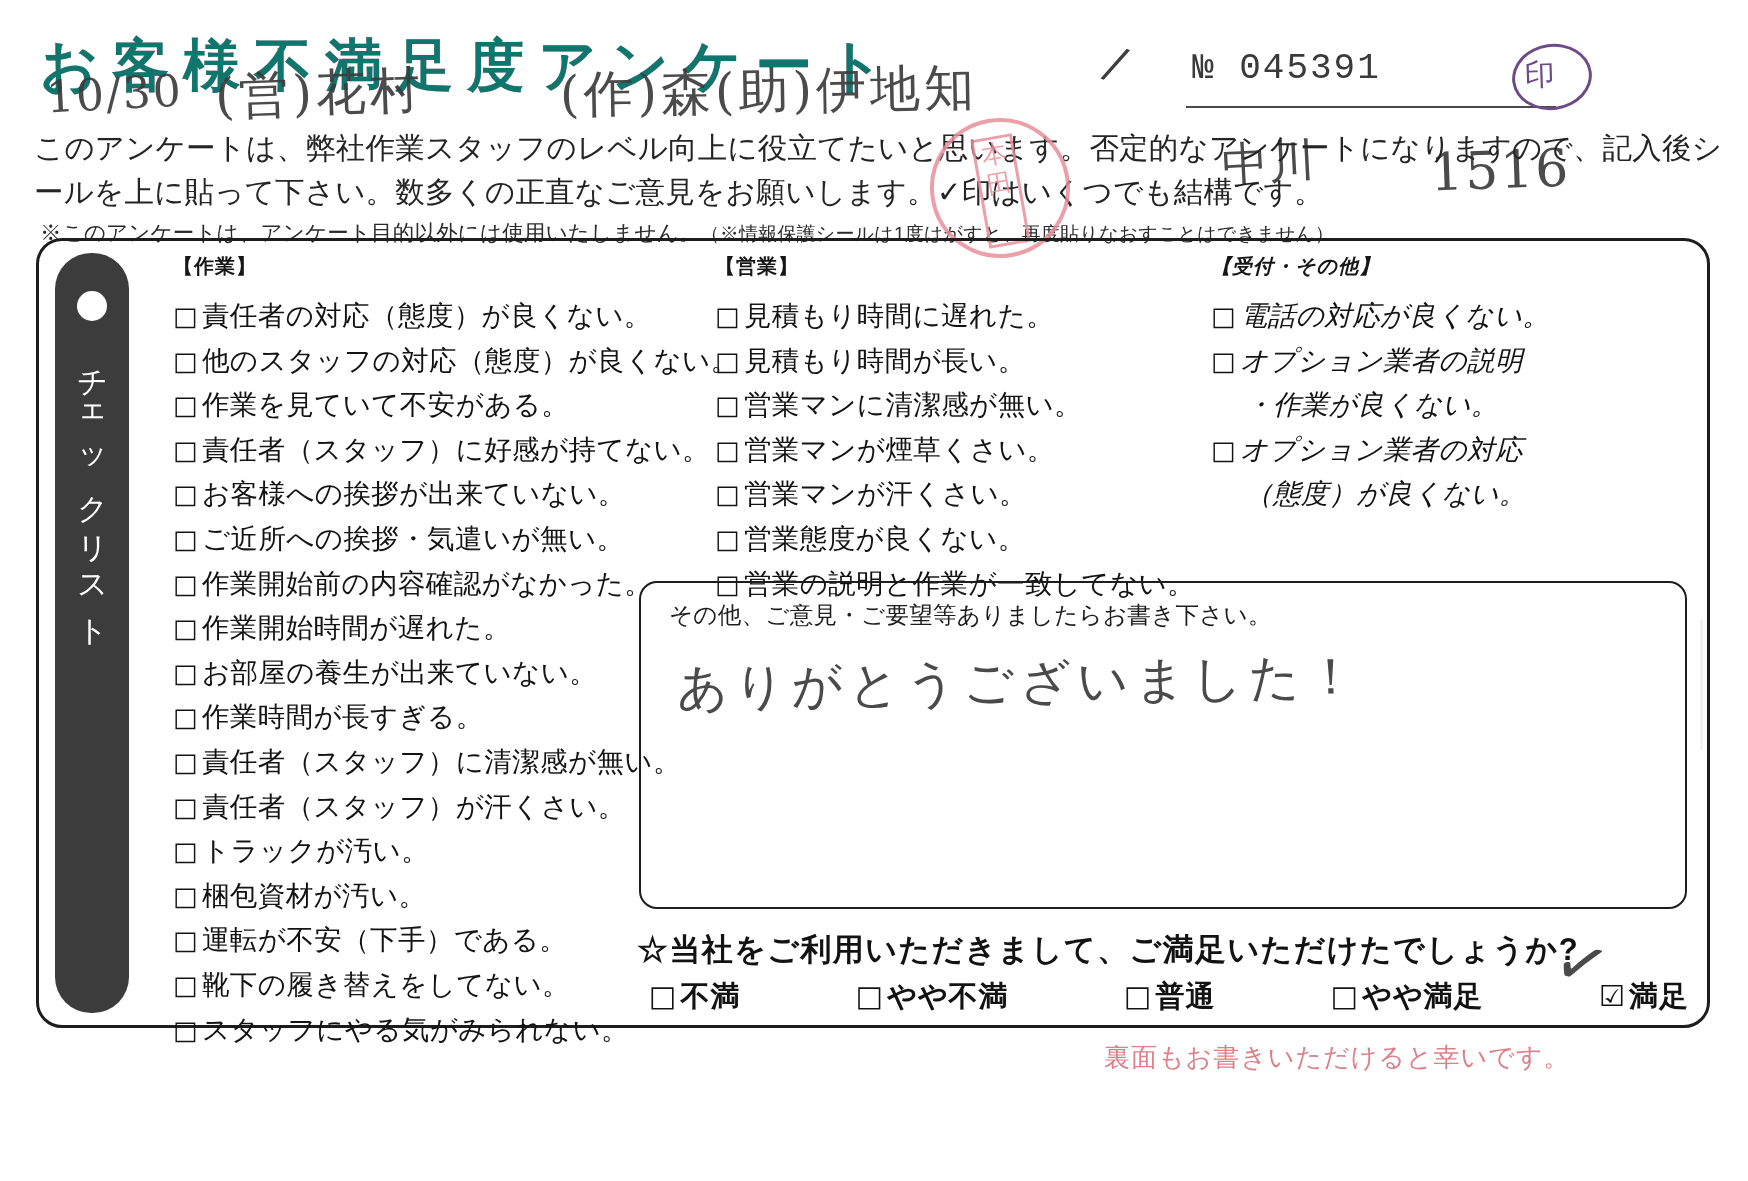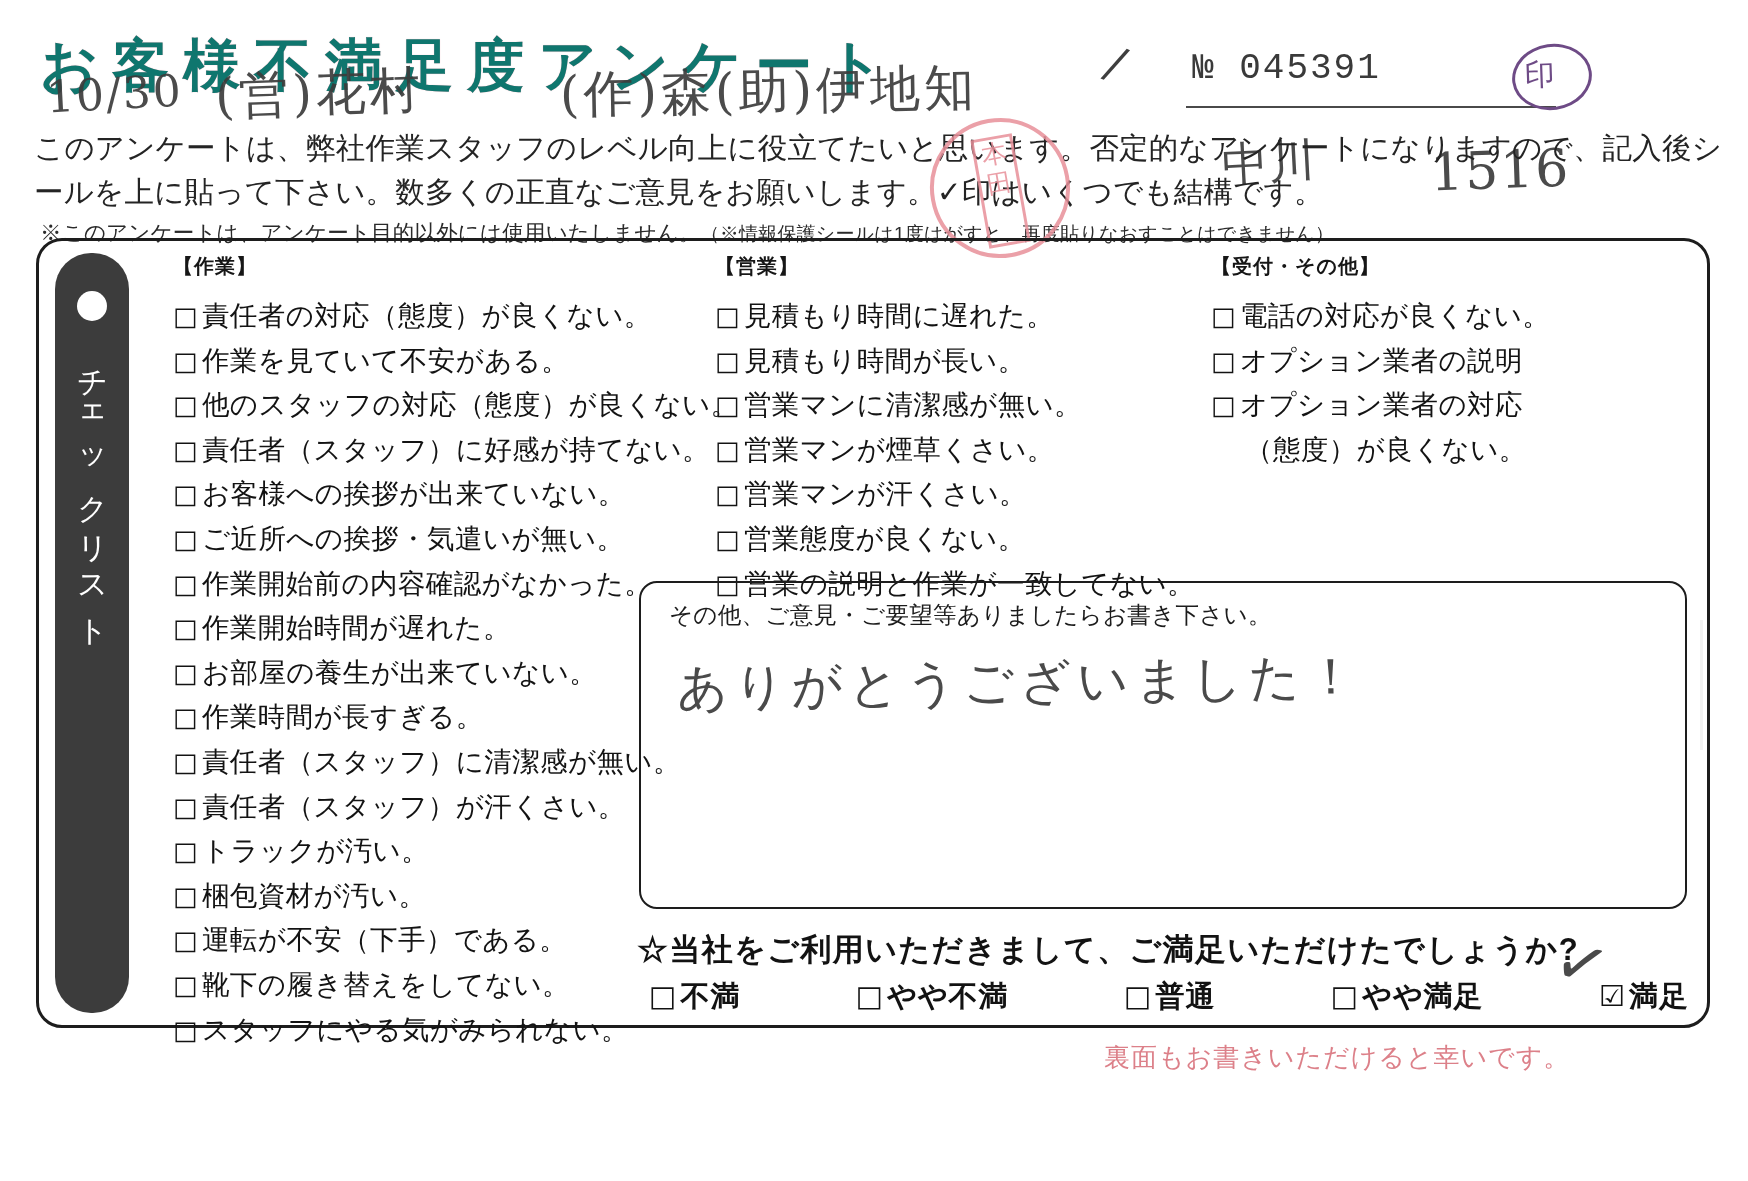--- a/index.html
+++ b/index.html
@@ -247,20 +247,21 @@
     position: absolute;
     left: 676px;
     top: 12px;
     width: 500px;
   }
   .col-other {
     position: absolute;
     left: 1172px;
     top: 12px;
     width: 470px;
+    font-style: italic;
   }
 
   
   .comment-box {
     position: absolute;
     left: 600px;
     top: 340px;
     width: 1048px;
     height: 328px;
     border: 2.5px solid #1d1d1d;
@@ -380,22 +381,22 @@
   <div class="card">
 
     <div class="tab">
       <div class="dot"></div>
       <div class="vtext">チェックリスト</div>
     </div>
 
     <div class="col-work">
       <div class="col-head">【作業】</div>
       <div class="chk"><span class="box">□</span><span>責任者の対応（態度）が良くない。</span></div>
+      <div class="chk"><span class="box">□</span><span>他のスタッフの対応（態度）が良くない。</span></div>
       <div class="chk"><span class="box">□</span><span>作業を見ていて不安がある。</span></div>
-      <div class="chk"><span class="box">□</span><span>他のスタッフの対応（態度）が良くない。</span></div>
       <div class="chk"><span class="box">□</span><span>責任者（スタッフ）に好感が持てない。</span></div>
       <div class="chk"><span class="box">□</span><span>お客様への挨拶が出来ていない。</span></div>
       <div class="chk"><span class="box">□</span><span>ご近所への挨拶・気遣いが無い。</span></div>
       <div class="chk"><span class="box">□</span><span>作業開始前の内容確認がなかった。</span></div>
       <div class="chk"><span class="box">□</span><span>作業開始時間が遅れた。</span></div>
       <div class="chk"><span class="box">□</span><span>お部屋の養生が出来ていない。</span></div>
       <div class="chk"><span class="box">□</span><span>作業時間が長すぎる。</span></div>
       <div class="chk"><span class="box">□</span><span>責任者（スタッフ）に清潔感が無い。</span></div>
       <div class="chk"><span class="box">□</span><span>責任者（スタッフ）が汗くさい。</span></div>
       <div class="chk"><span class="box">□</span><span>トラックが汚い。</span></div>
@@ -413,20 +414,21 @@
       <div class="chk"><span class="box">□</span><span>営業マンが煙草くさい。</span></div>
       <div class="chk"><span class="box">□</span><span>営業マンが汗くさい。</span></div>
       <div class="chk"><span class="box">□</span><span>営業態度が良くない。</span></div>
       <div class="chk"><span class="box">□</span><span>営業の説明と作業が一致してない。</span></div>
     </div>
 
     <div class="col-other">
       <div class="col-head">【受付・その他】</div>
       <div class="chk"><span class="box">□</span><span>電話の対応が良くない。</span></div>
       <div class="chk"><span class="box">□</span><span>オプション業者の説明</span></div>
+      <div class="chk indent"><span>・作業が良くない。</span></div>
       <div class="chk"><span class="box">□</span><span>オプション業者の対応</span></div>
       <div class="chk indent"><span>（態度）が良くない。</span></div>
     </div>
 
     <div class="comment-box">
       <div class="comment-label">その他、ご意見・ご要望等ありましたらお書き下さい。</div>
       <div class="comment-hand">ありがとうございました！</div>
     </div>
 
     <div class="sat-q">☆当社をご利用いただきまして、ご満足いただけたでしょうか?</div>

